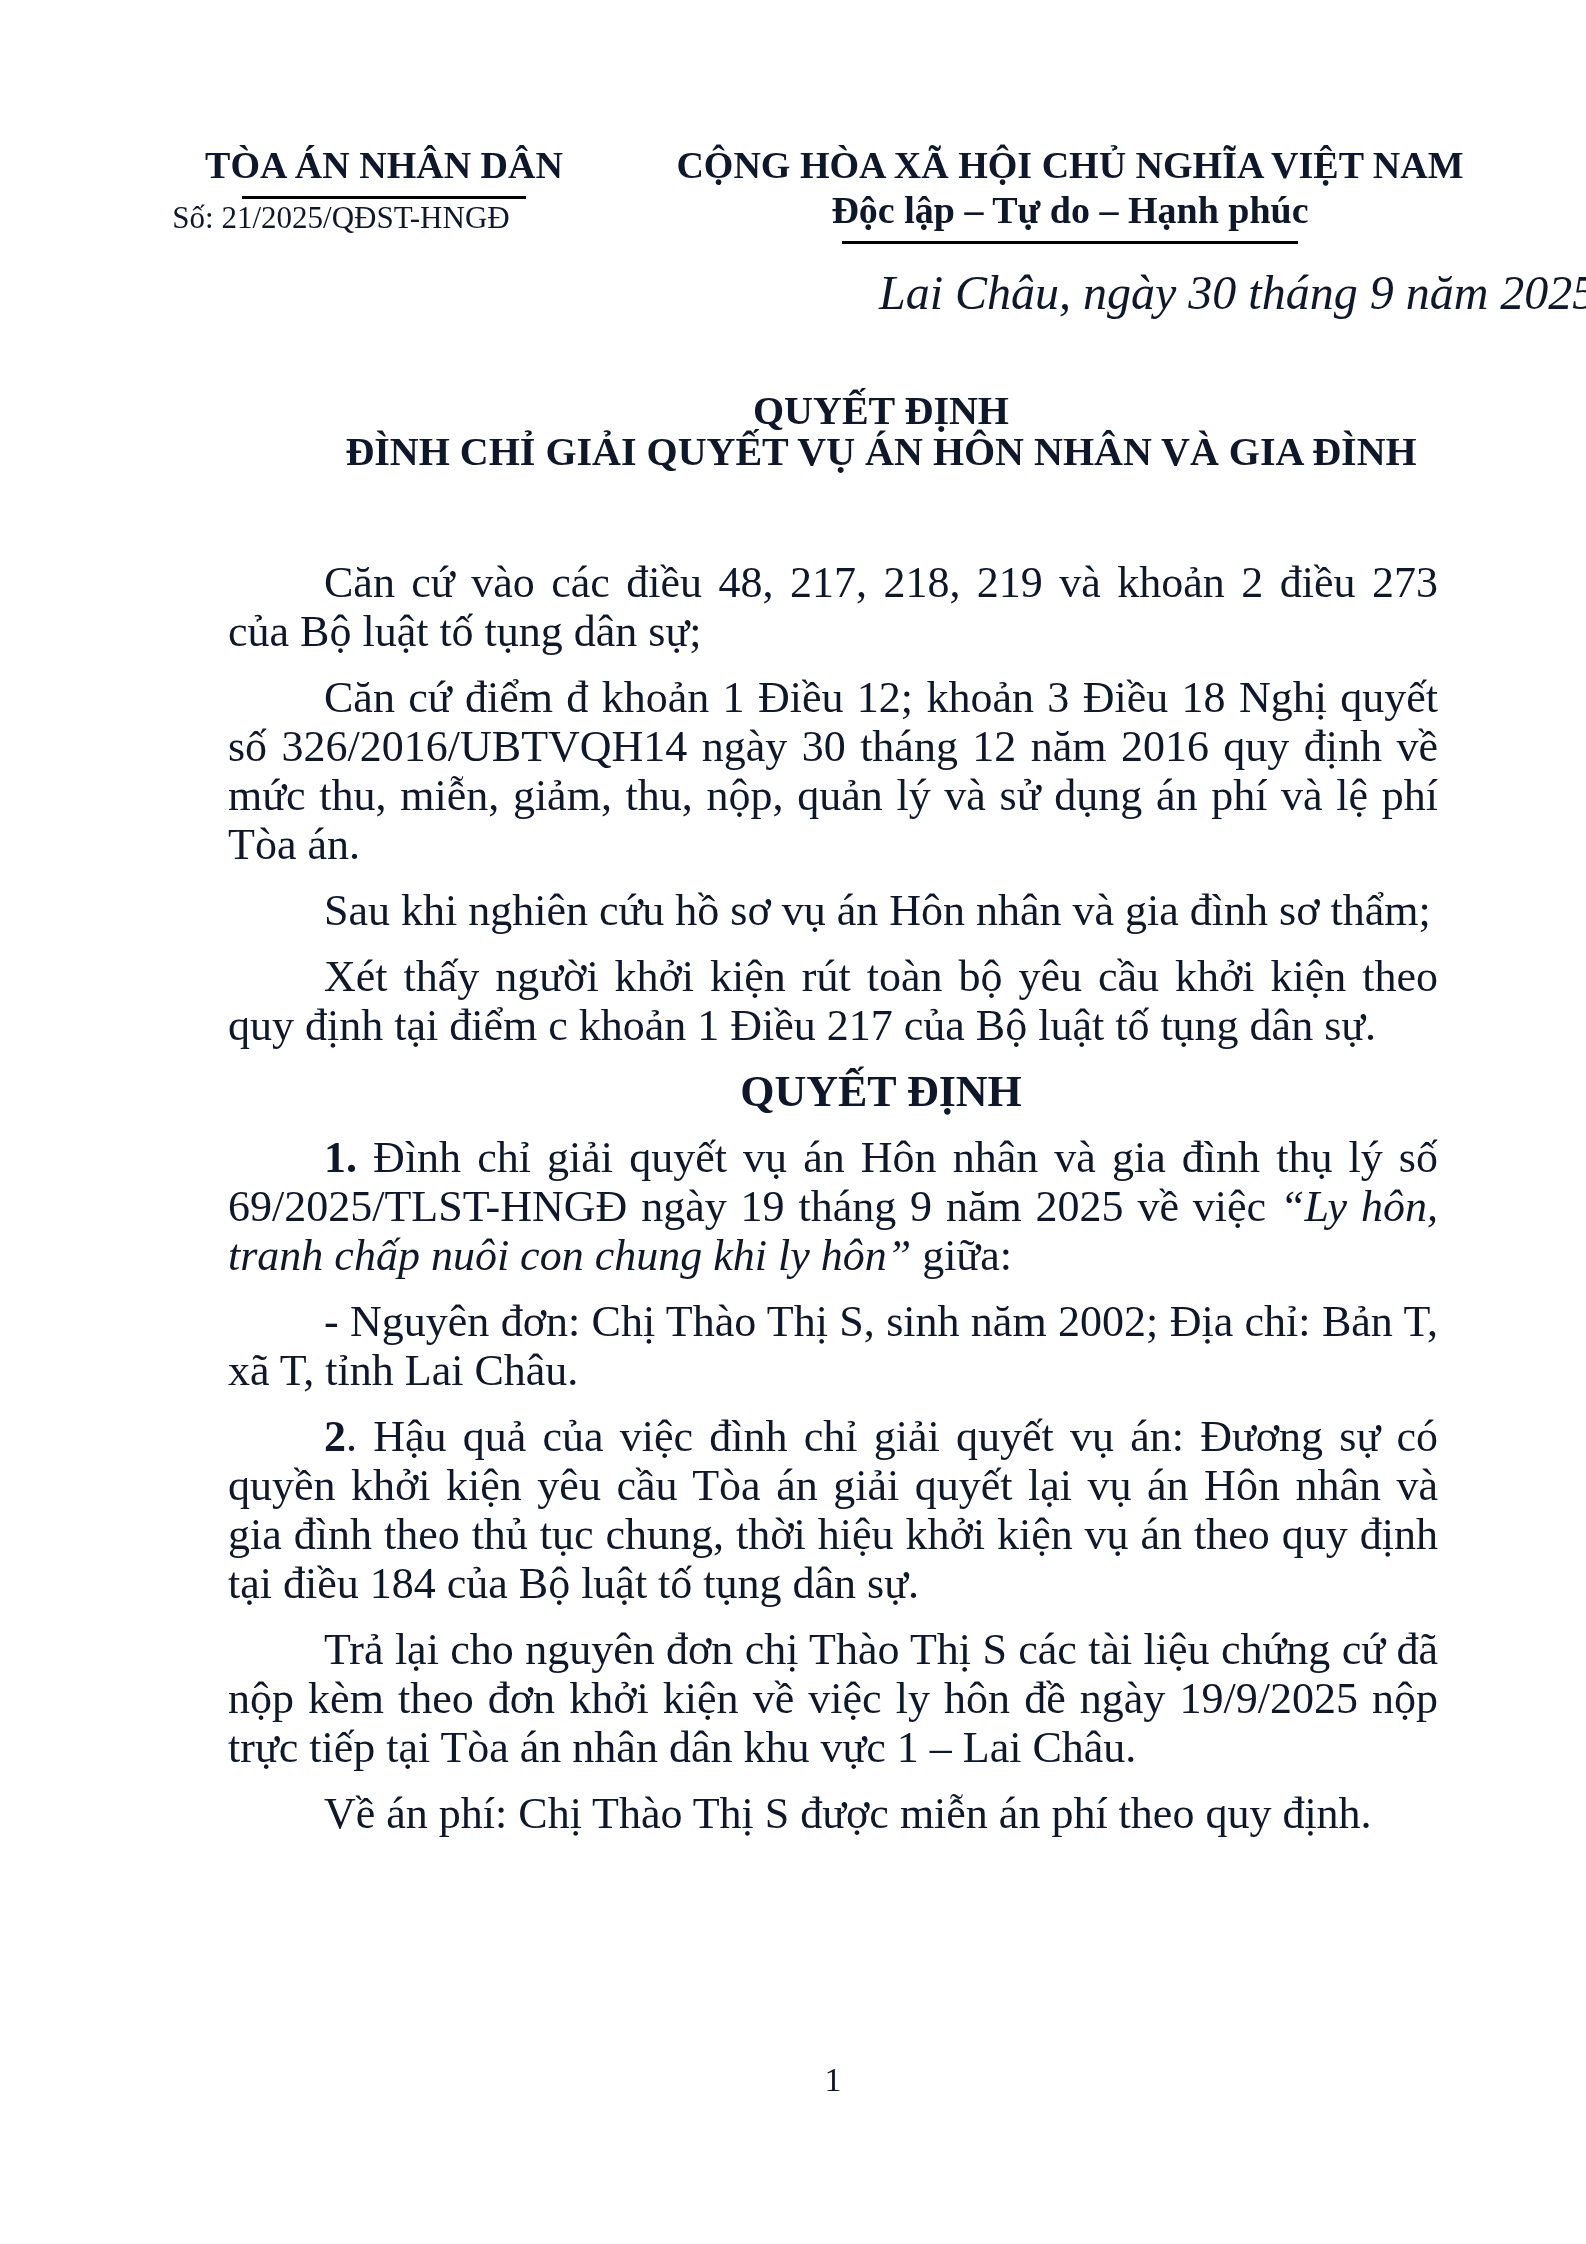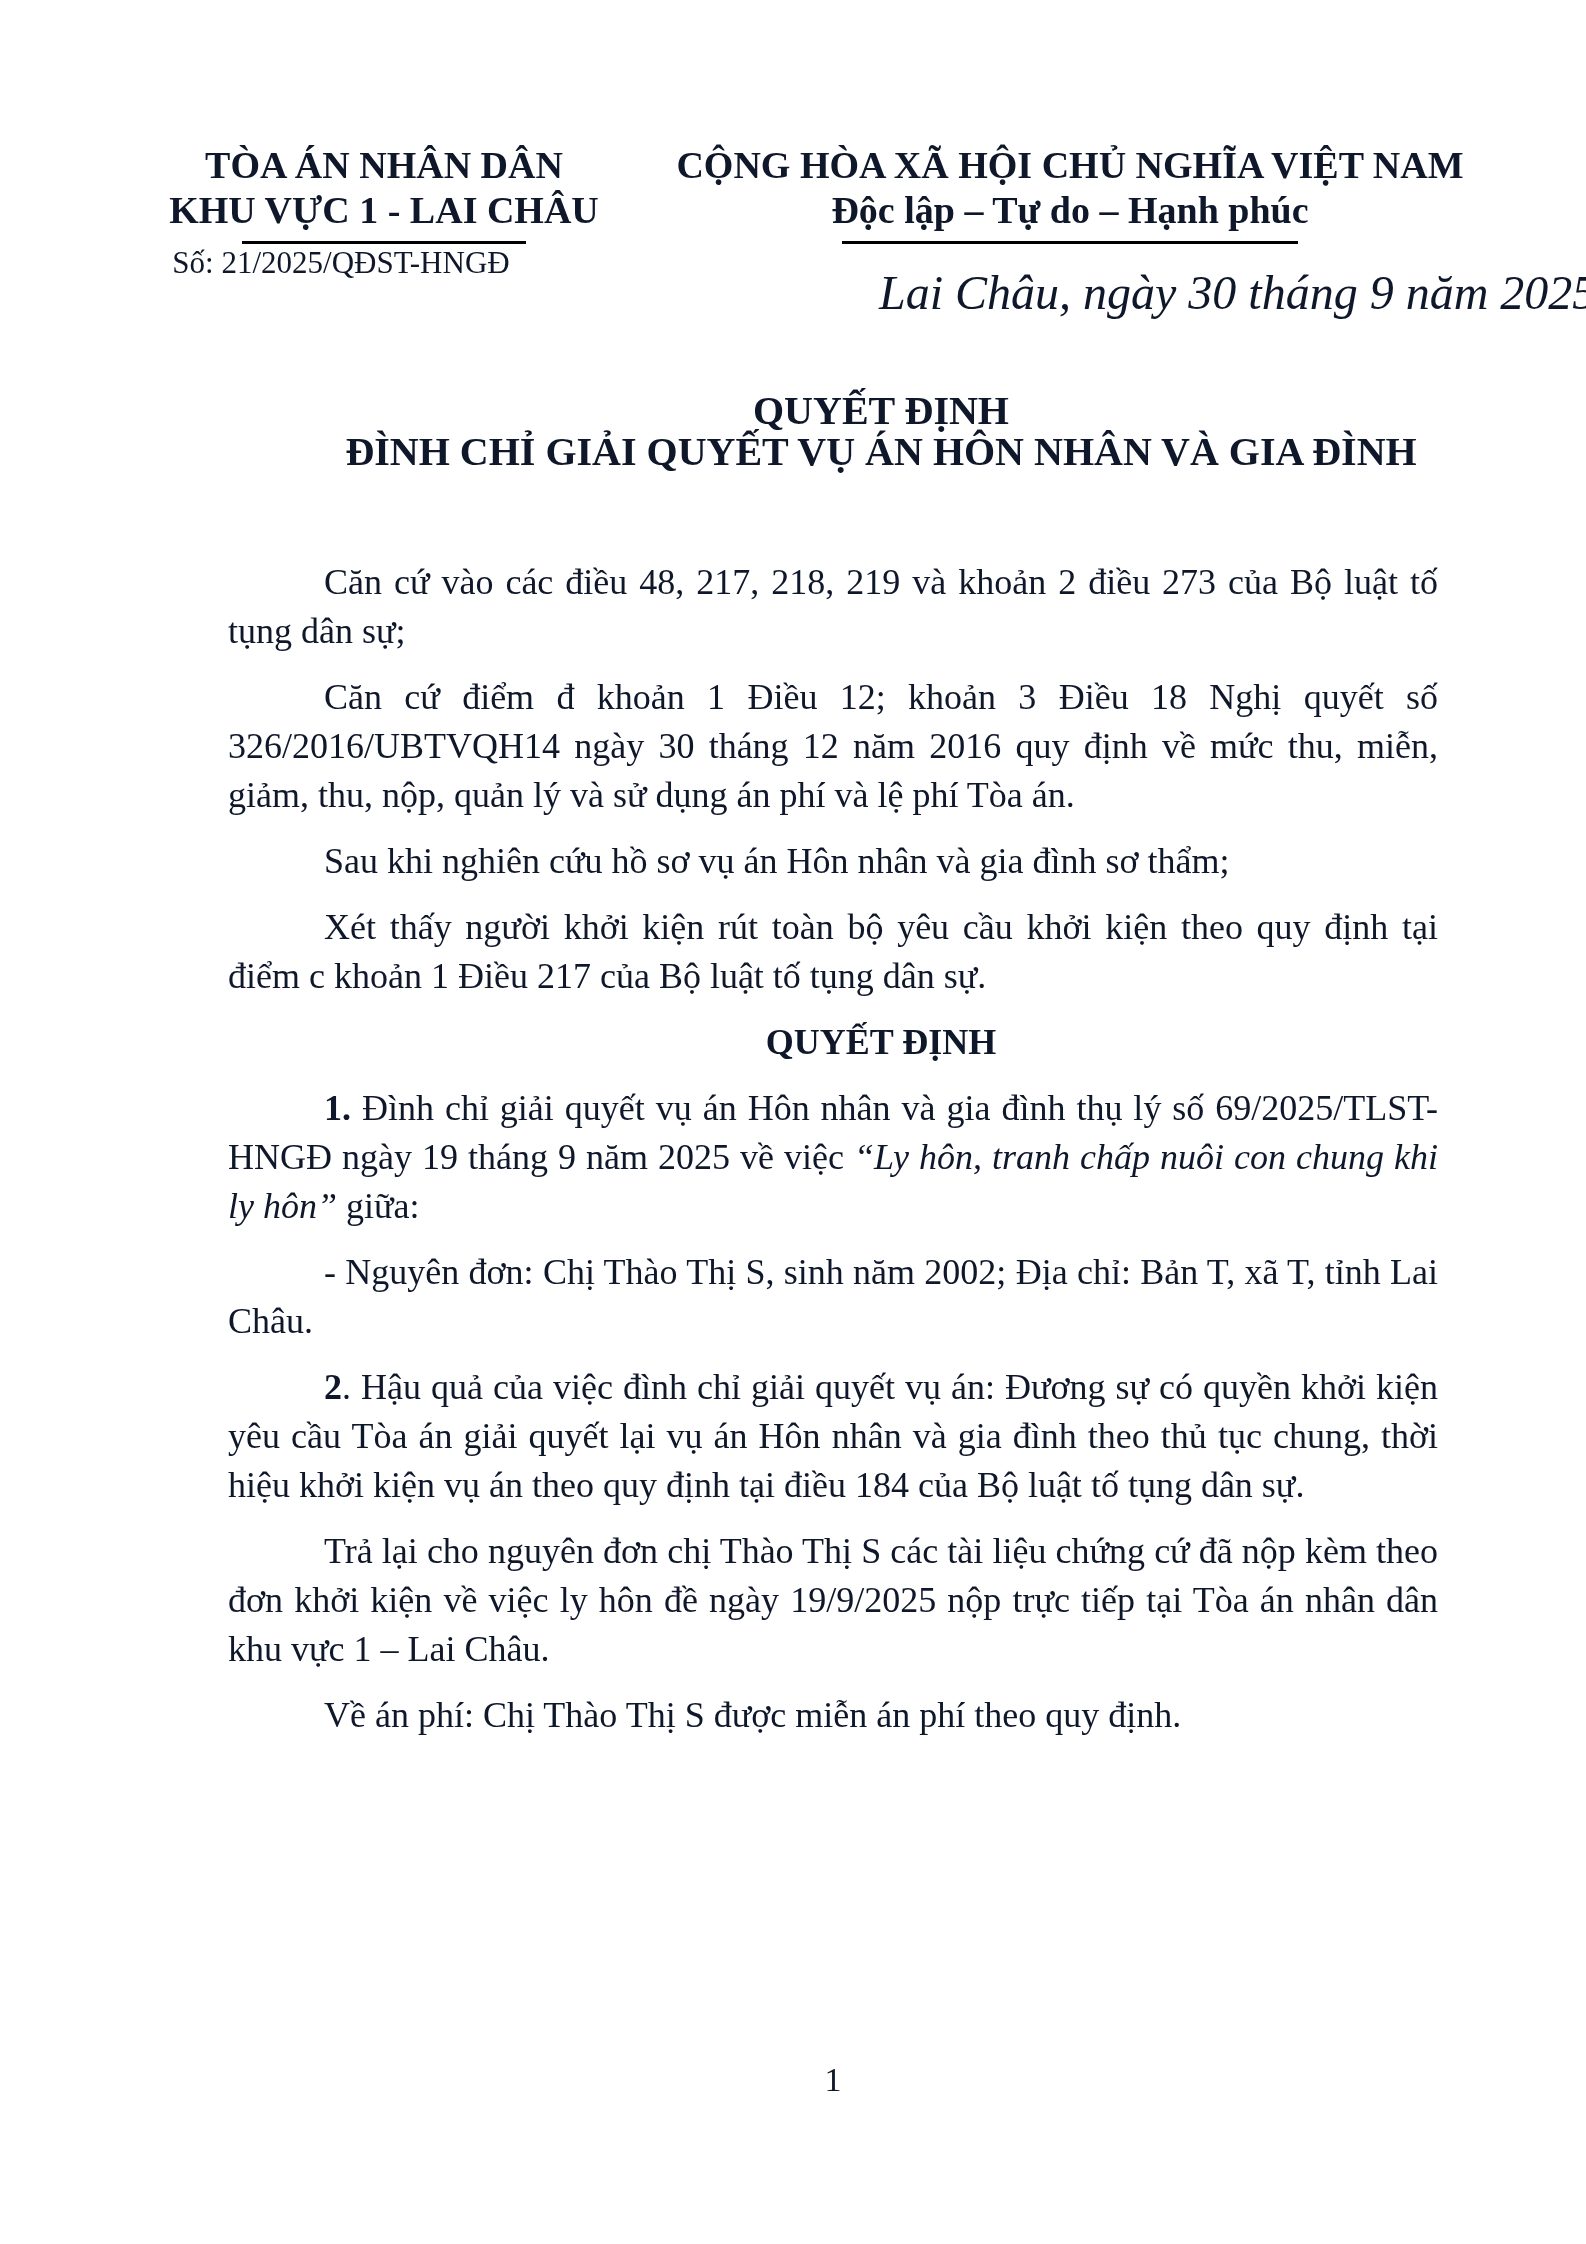--- a/index.html
+++ b/index.html
@@ -47,21 +47,21 @@
   .title-block {
     position:absolute; top:390px; left:228px; width:1210px;
     text-align:center; text-indent:96px;
     font-weight:bold;
     font-size:40px; line-height:41px;
   }
 
   
   .body-text {
     position:absolute; top:558px; left:228px; width:1210px;
-    font-size:36px; line-height:49px;
+    font-size:44px; line-height:49px;
     text-align:justify;
   }
   .body-text p { margin:17px 0 0 0; text-indent:96px; }
   .body-text p:first-child { margin-top:0; }
   .body-text p.heading {
     text-align:center;
     font-weight:bold;
   }
   .run-b { font-weight:bold; }
   .run-i { font-style:italic; }
@@ -73,21 +73,20 @@
     font-size:34px; line-height:40px;
   }
 </style>
 </head>
 <body>
 
 <div class="page">
 
   <div class="hdr hdr-left">
     <div>TÒA ÁN NHÂN DÂN</div>
-    <div>KHU VỰC 1 - LAI CHÂU</div>
     <div class="rule rule-left"></div>
     <div class="doc-number">Số: 21/2025/QĐST-HNGĐ</div>
   </div>
 
   <div class="hdr hdr-right">
     <div>CỘNG HÒA XÃ HỘI CHỦ NGHĨA VIỆT NAM</div>
     <div>Độc lập – Tự do – Hạnh phúc</div>
     <div class="rule rule-right"></div>
     <div class="date-line">Lai Châu, ngày 30 tháng 9 năm 2025</div>
   </div>

